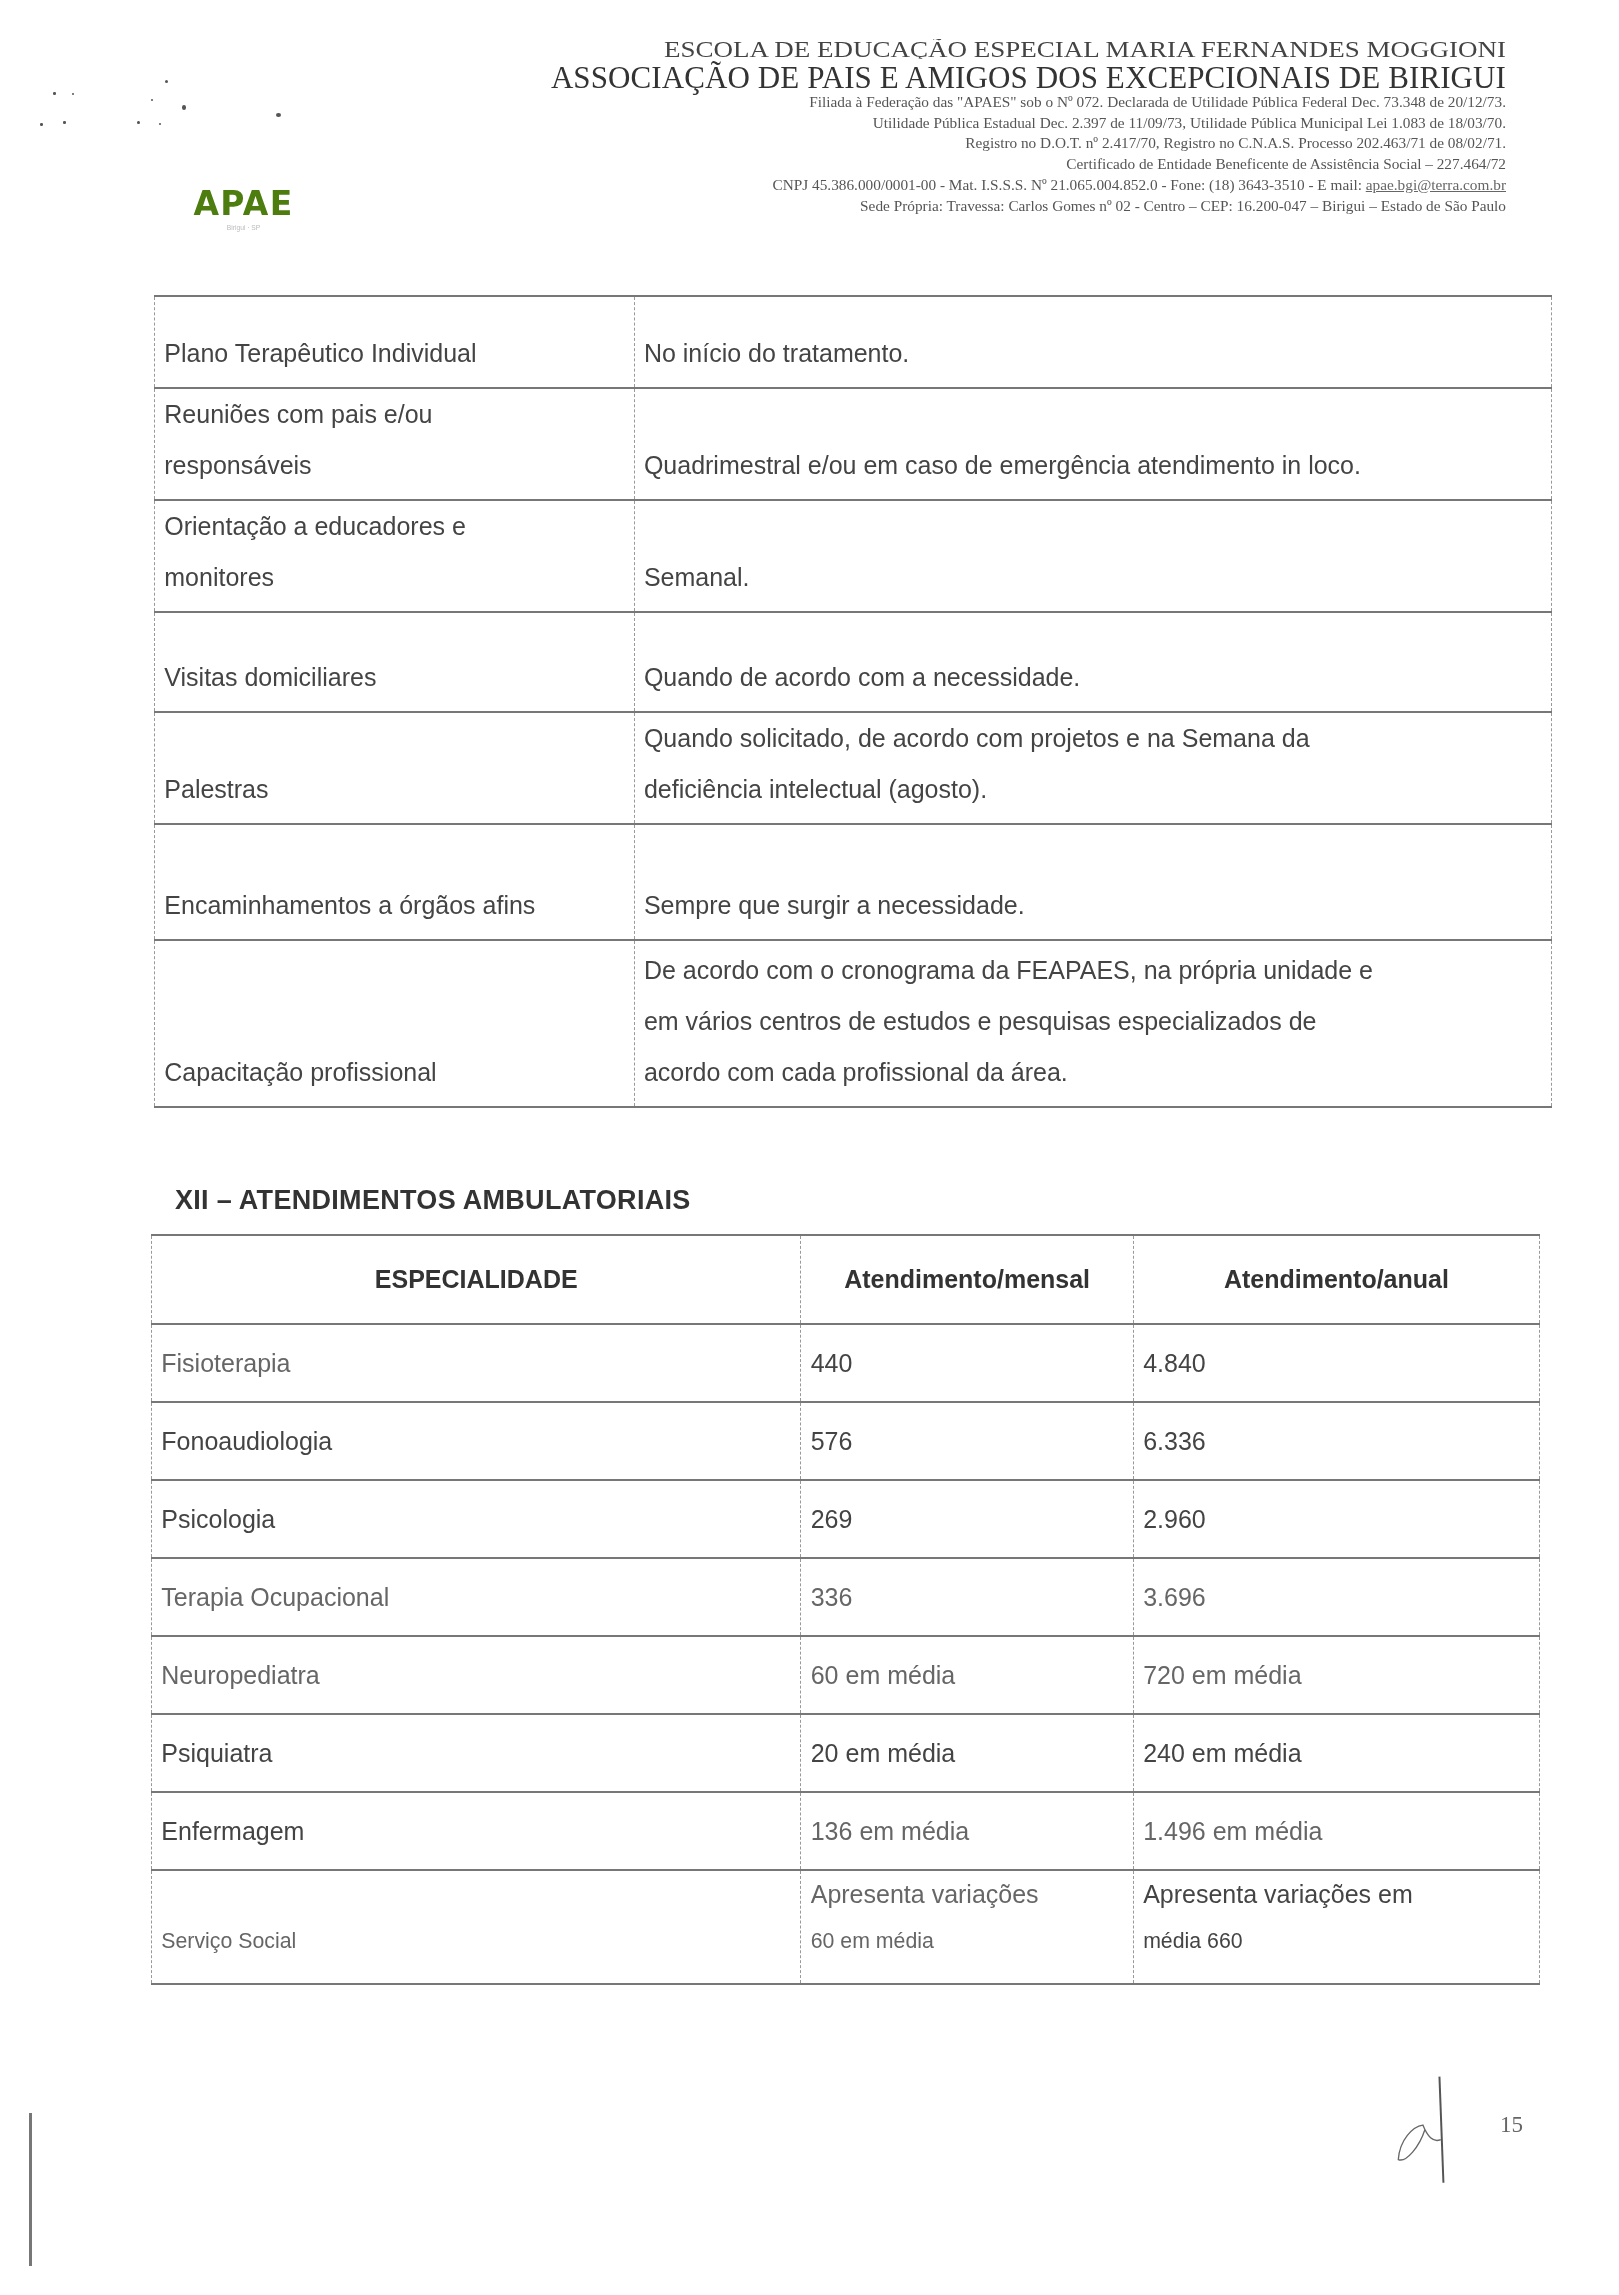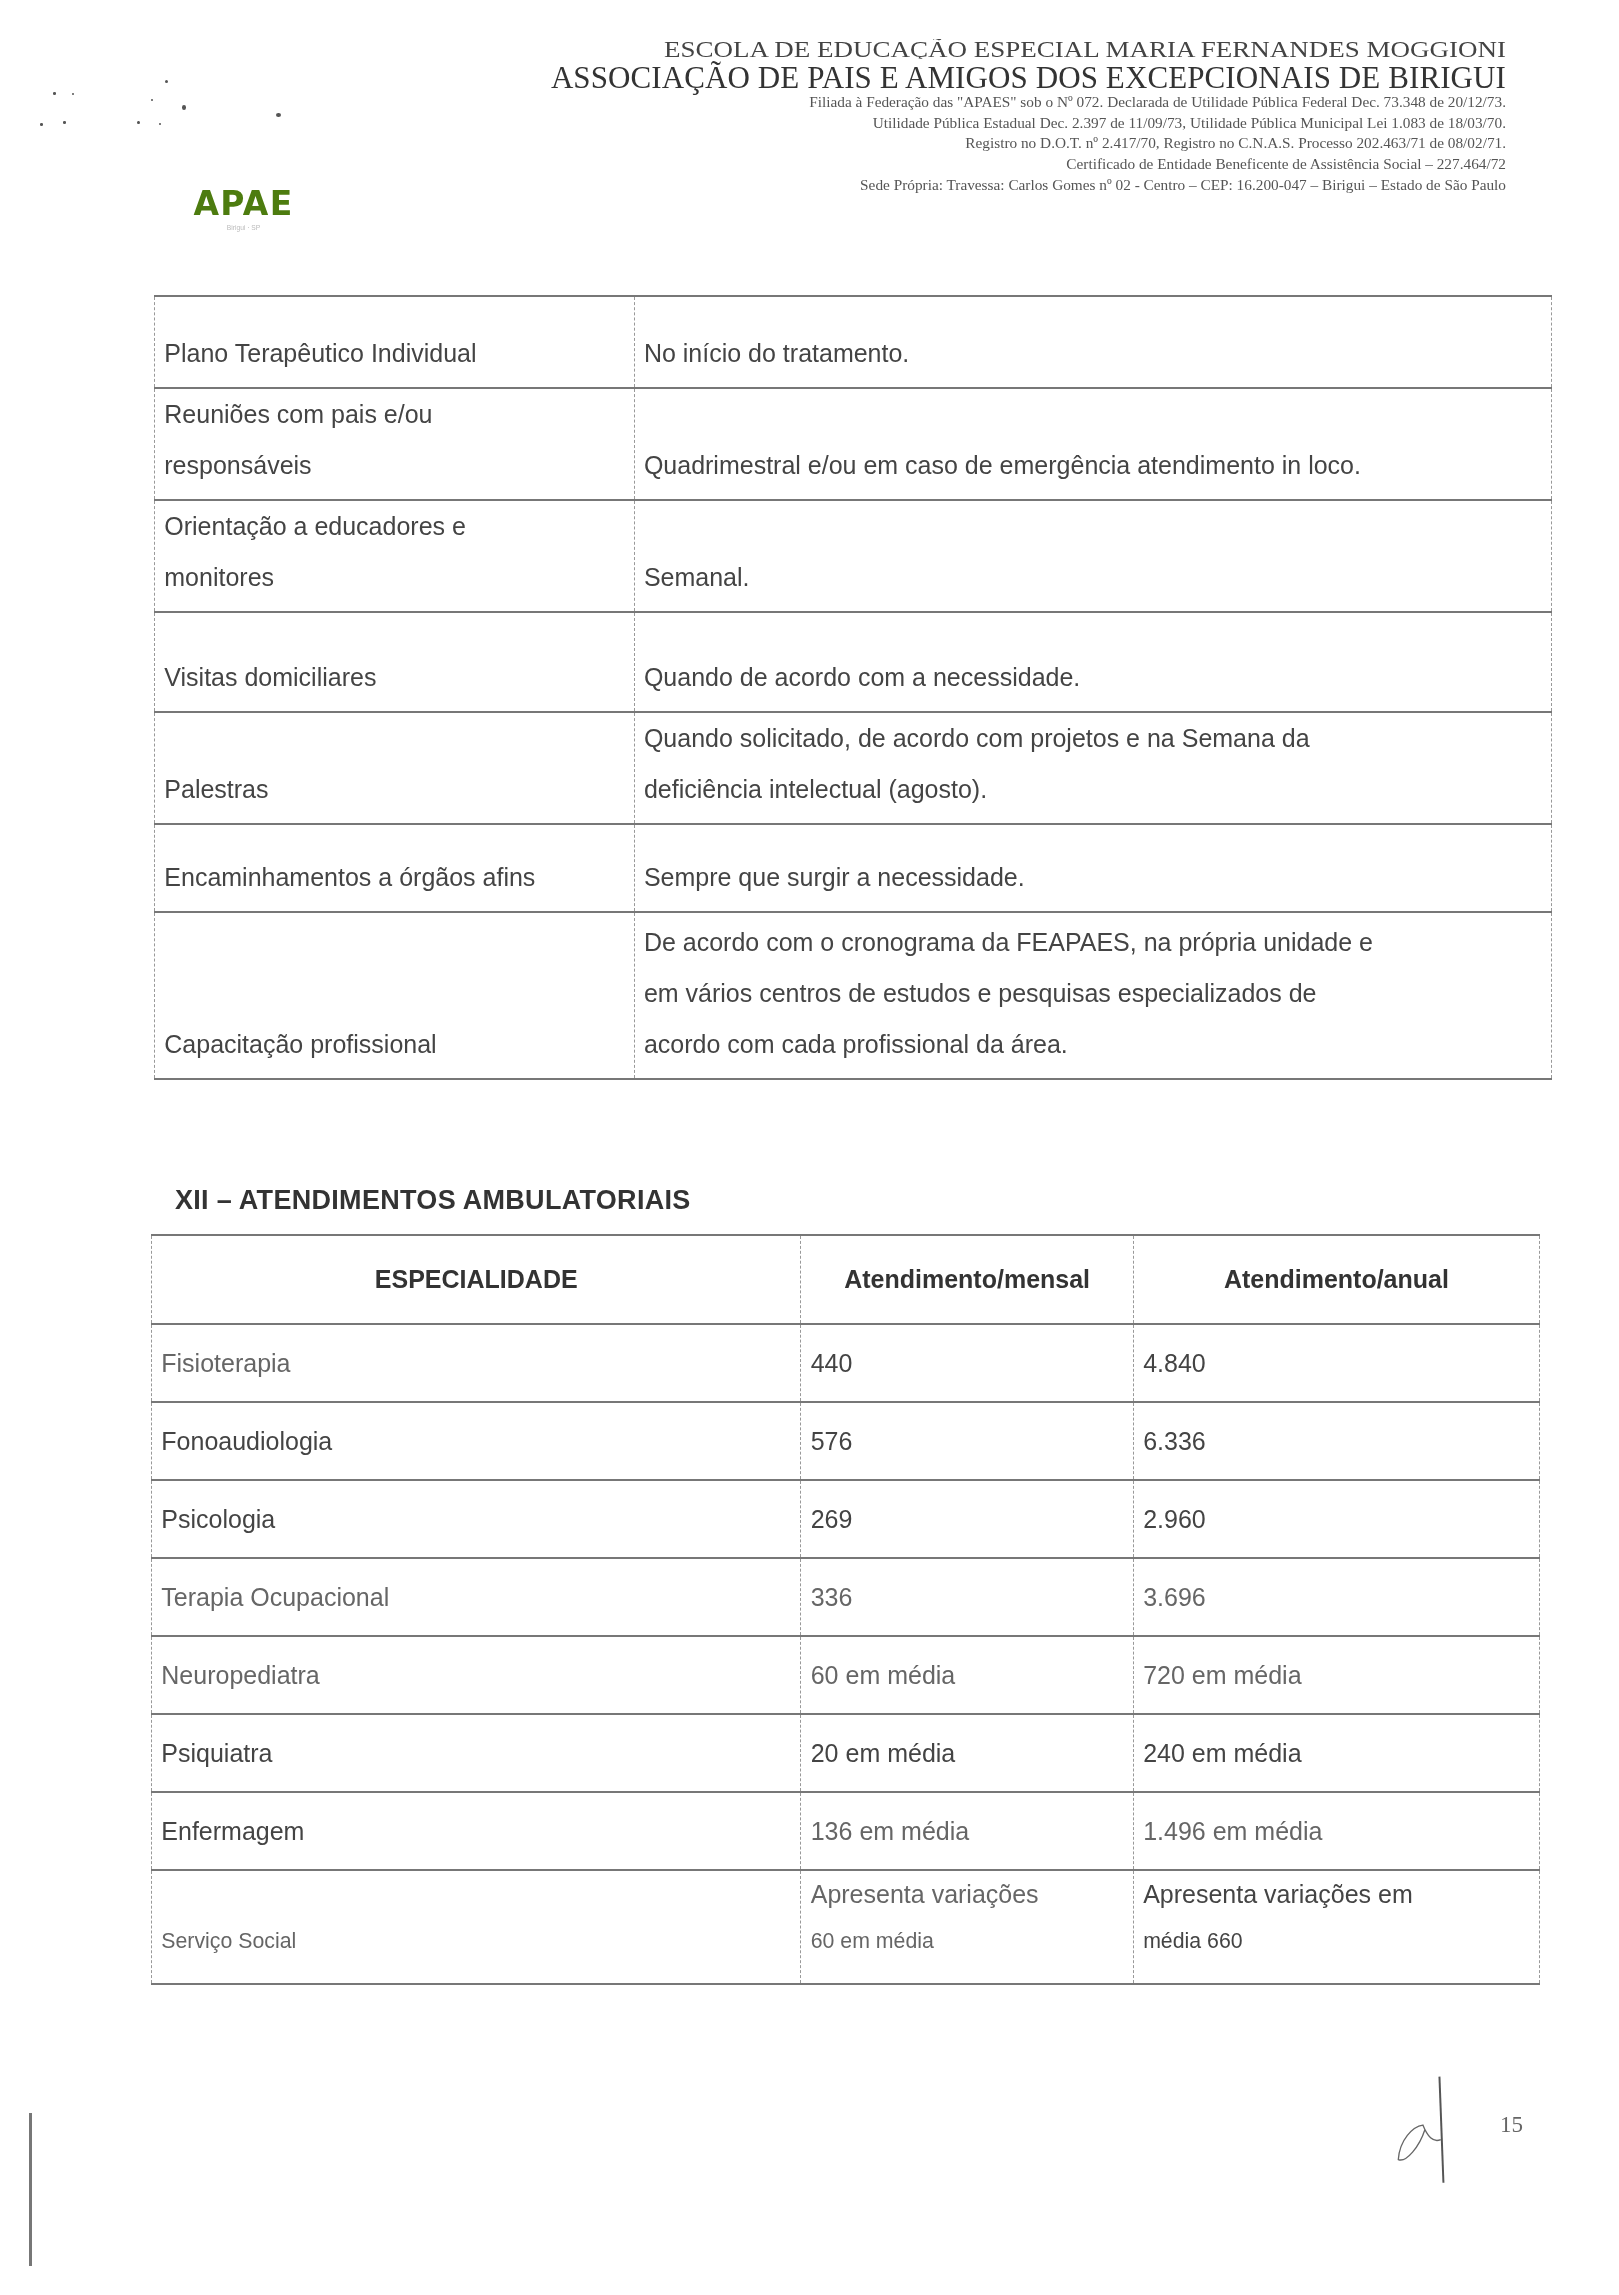--- a/index.html
+++ b/index.html
@@ -66,20 +66,21 @@
   <div class="logo-sub">Birigui · SP</div>
 </div>
 
 <div class="hdr">
   <div class="hdr-school">ESCOLA DE EDUCAÇÃO ESPECIAL MARIA FERNANDES MOGGIONI</div>
   <div class="hdr-assoc">ASSOCIAÇÃO DE PAIS E AMIGOS DOS EXCEPCIONAIS DE BIRIGUI</div>
   <div class="hdr-line">Filiada à Federação das "APAES" sob o Nº 072. Declarada de Utilidade Pública Federal Dec. 73.348 de 20/12/73.</div>
   <div class="hdr-line">Utilidade Pública Estadual Dec. 2.397 de 11/09/73, Utilidade Pública Municipal Lei 1.083 de 18/03/70.</div>
   <div class="hdr-line">Registro no D.O.T. nº 2.417/70, Registro no C.N.A.S. Processo 202.463/71 de 08/02/71.</div>
   <div class="hdr-line">Certificado de Entidade Beneficente de Assistência Social – 227.464/72</div>
+  <div class="hdr-line"><span>CNPJ 45.386.000/0001-00 - Mat. I.S.S.S. Nº 21.065.004.852.0 - Fone: (18) 3643-3510 - E mail: </span><span class="hdr-email">apae.bgi@terra.com.br</span></div>
   <div class="hdr-line">Sede Própria: Travessa: Carlos Gomes nº 02 - Centro – CEP: 16.200-047 – Birigui – Estado de São Paulo</div>
 </div>
 
 <table class="t1">
   <tbody>
       <tr style="height:92px;">
     <td class="c1">Plano Terapêutico Individual</td>
     <td>No início do tratamento.</td>
   </tr>
   <tr style="height:103px;">
@@ -100,21 +101,21 @@
     <td class="c1">Visitas domiciliares</td>
     <td>Quando de acordo com a necessidade.</td>
   </tr>
   <tr style="height:103px;">
     <td class="c1">Palestras</td>
     <td class="multi">
           <div>Quando solicitado, de acordo com projetos e na Semana da</div>
           <div>deficiência intelectual (agosto).</div>
         </td>
   </tr>
-  <tr style="height:88px;">
+  <tr style="height:116px;">
     <td class="c1">Encaminhamentos a órgãos afins</td>
     <td>Sempre que surgir a necessidade.</td>
   </tr>
   <tr style="height:167px;">
     <td class="c1">Capacitação profissional</td>
     <td class="multi">
           <div>De acordo com o cronograma da FEAPAES, na própria unidade e</div>
           <div>em vários centros de estudos e pesquisas especializados de</div>
           <div>acordo com cada profissional da área.</div>
         </td>

